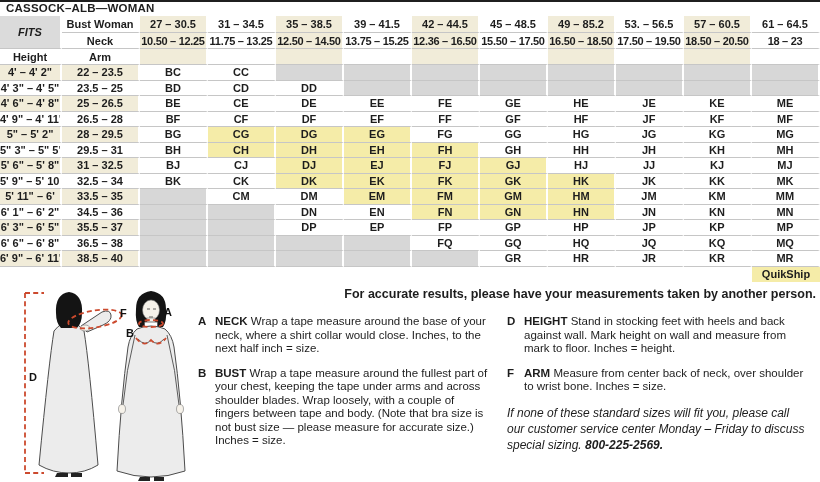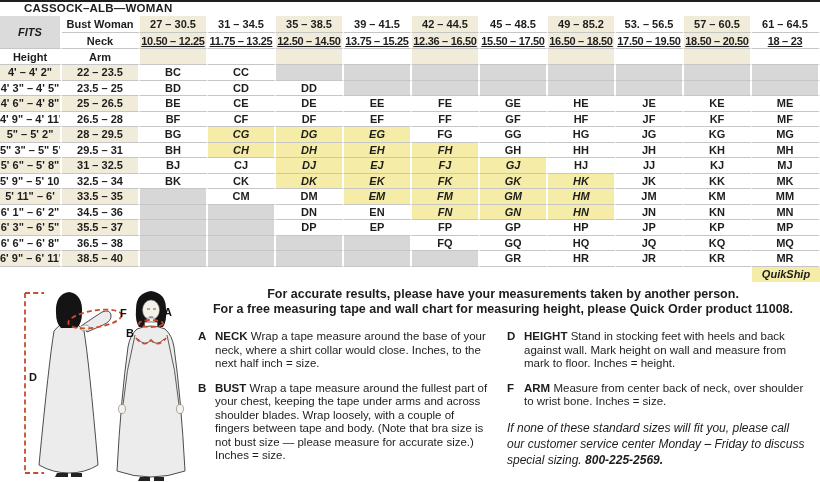--- a/index.html
+++ b/index.html
@@ -1,46 +1,46 @@
 <!DOCTYPE html>
 <html style="--cream: #f1ecd9; --yellow: #f5eca8; --na-gray: #d7d7d7; --fits-gray: #dbdbdb; --grid-line: #c6c6c6; --accent-red: #cc4a2e; --text: #1d1d1d;"><head>
 <meta charset="utf-8">
 <style>
   html,body { margin:0; padding:0; }
   body {
     width:820px; height:482px; overflow:hidden; background:#fff;
     font-family:"Liberation Sans", sans-serif; color:var(--text,#1d1d1d);
   }
   .page { width:820px; height:482px; border-top:2px solid #1f1f1f; box-sizing:border-box; }
-  .title { font-weight:bold; font-size:11.5px; line-height:13px; height:14px; padding-left:6px; letter-spacing:.2px;margin-left:18px; }
+  .title { font-weight:bold; font-size:11.5px; line-height:13px; height:14px; padding-left:6px; letter-spacing:.2px; }
 
   table.size { width:820px; table-layout:fixed; border-collapse:separate; border-spacing:0; }
   col.c-height { width:62px; } col.c-arm { width:78px; } col.c-size { width:68px; }
   table.size th, table.size td {
     font-size:11px; font-weight:bold; height:15.5px; box-sizing:border-box; padding:0;
     text-align:center; vertical-align:middle; white-space:nowrap; overflow:hidden;
     border-right:2px solid #fff; border-bottom:1px solid var(--grid-line,#c6c6c6);
   }
   tr[data-name="bust-row"] th, tr[data-name="bust-row"] td { height:17px; }
   tr[data-name="neck-row"] th, tr[data-name="neck-row"] td { height:16px; }
   tr[data-name="height-arm-row"] th, tr[data-name="height-arm-row"] td { height:16px; }
   th.fits { background:var(--fits-gray,#dbdbdb);font-style:italic; }
   th.rlabel { text-align:right; padding-right:5px; }
   th.hlabel { text-align:left; padding-left:5px; }
   td.hcell { text-align:left; padding-left:5px; }
   .cream { background:var(--cream,#f1ecd9);margin-top:27px; }
-  td.neck { font-size:10px; letter-spacing:-.3px;text-decoration:underline; }
+  td.neck { font-size:10px; letter-spacing:-.3px; }
   td.na { background:var(--na-gray,#d7d7d7); border-bottom-color:#fff; }
-  td.yellow { background:var(--yellow,#f5eca8);font-style:italic; }
+  td.yellow { background:var(--yellow,#f5eca8); }
   tr.qs-row td { border-right:none; border-bottom:none; background:#fff; }
   tr.qs-row td.yellow { background:var(--yellow,#f5eca8); }
 
   .bottom { position:relative; height:202px; }
   .figure-svg { position:absolute; left:6px; top:2px; }
-  .intro { margin:5px 0 0 190px; width:626px; text-align:center; font-weight:bold; font-size:12.5px; line-height:15px; }
+  .intro { margin:5px 0 0 190px; width:626px; text-align:right; font-weight:bold; font-size:12.5px; line-height:15px; }
   .legend { display:flex; margin:13px 0 0 198px; gap:16px; }
   .lcol-left { width:293px; } .lcol-right { width:302px; }
   .litem { display:flex; margin-bottom:11px; font-size:11.5px; line-height:13.5px; }
   .lletter { width:17px; flex:none; font-weight:bold; }
   .lterm { font-weight:bold; }
   .note { font-style:italic; font-size:12px; line-height:16px; margin-top:7px; }
   .note b { font-weight:bold; }
 
   .red-dash { stroke:var(--accent-red,#cc4a2e); stroke-width:1.8; stroke-dasharray:5,3.2; fill:none; }
   .fig-label { font-size:11px; font-weight:bold; fill:#111; }
@@ -335,21 +335,20 @@
         <path fill="#222" d="M134,188 h10 v4 h-12 z M148,188 h10 v4 h-10 z" data-name="feet-front"></path>
       </g>
       <ellipse class="red-dash" cx="145" cy="34.5" rx="12" ry="3.5" data-name="neck-measure-line"></ellipse>
       <text class="fig-label" x="158" y="27" data-name="figure-label-a">A</text>
       <path class="red-dash" d="M130,49 Q138,59 145,51 Q152,59 160,49" stroke-width="1.6" data-name="bust-measure-line"></path>
       <text class="fig-label" x="128" y="48" text-anchor="end" data-name="figure-label-b">B</text>
     </svg>
 
     <div class="intro" data-name="measuring-intro">
       <div data-name="intro-line-1">For accurate results, please have your measurements taken by another person.</div>
-      <div data-name="intro-line-2">For a free measuring tape and wall chart for measuring height, please Quick Order product 11008.</div>
     </div>
 
     <div class="legend" data-name="measurement-legend">
       <div class="lcol-left" data-name="legend-column-left">
         <div class="litem" data-name="legend-item-neck">
           <span class="lletter" data-name="legend-letter-a">A</span>
           <span data-name="legend-text-neck"><span class="lterm">NECK</span> <span>Wrap a tape measure around the base of your neck, where a shirt collar would close. Inches, to the next half inch = size.</span></span>
         </div>
         <div class="litem" data-name="legend-item-bust">
           <span class="lletter" data-name="legend-letter-b">B</span>

